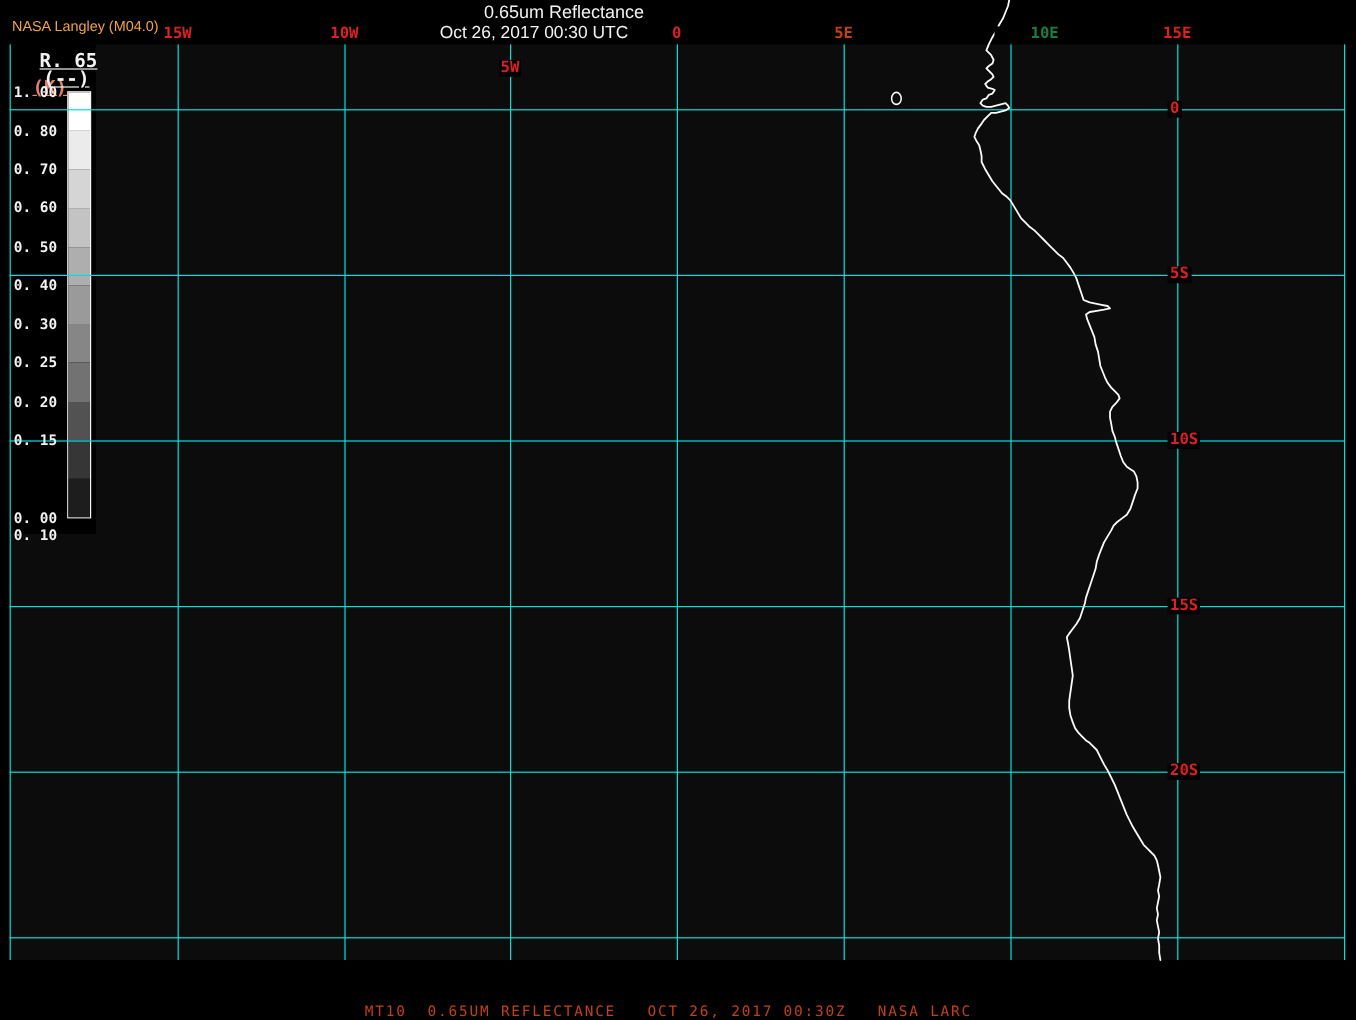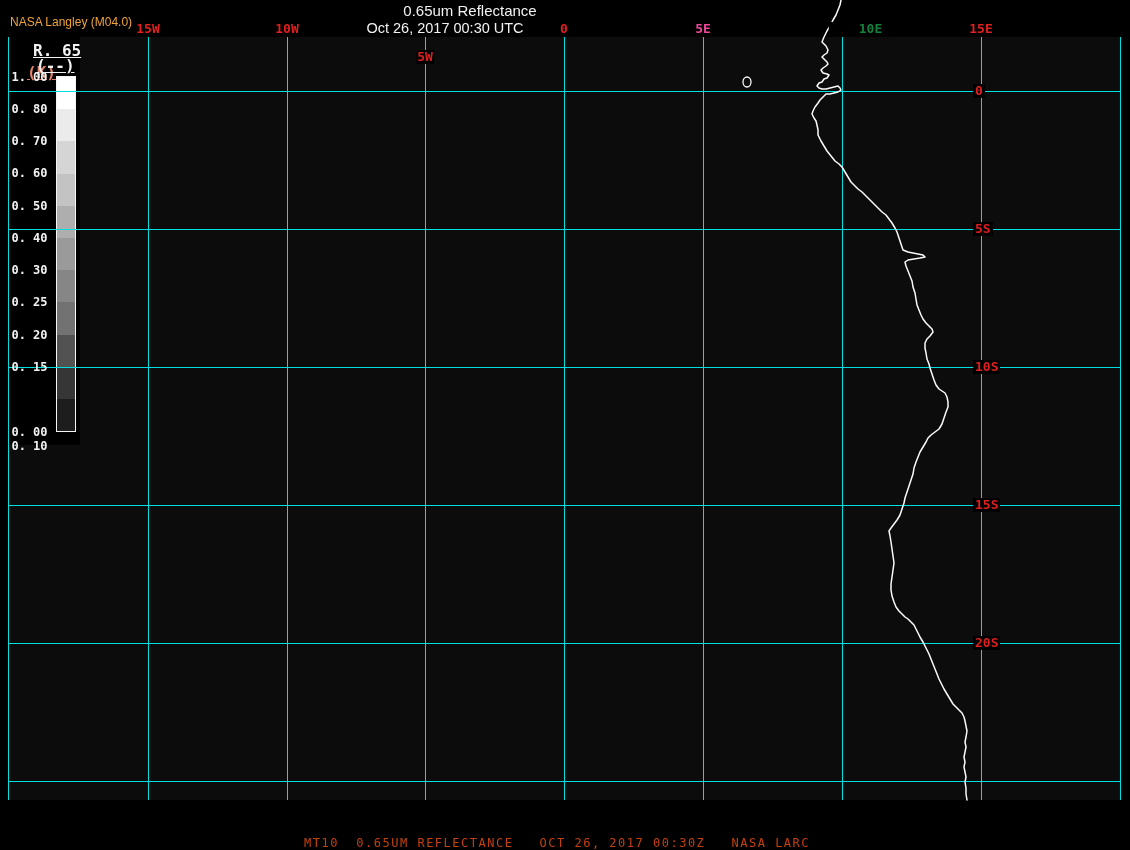--- a/index.html
+++ b/index.html
@@ -97,21 +97,21 @@
       <div class="gridline-h" style="top: 367px; background: rgb(0, 224, 224);"></div>
       <div class="gridline-h" style="top: 505px; background: rgb(0, 224, 224);"></div>
       <div class="gridline-h" style="top: 643px; background: rgb(0, 224, 224);"></div>
       <div class="gridline-h" style="top: 781px; background: rgb(0, 224, 224);"></div>
     </div>
   <div id="grid-labels">
       <div class="lon-label" style="left: 148px; color: rgb(224, 31, 31);">15W</div>
       <div class="lon-label" style="left: 287px; color: rgb(224, 31, 31);">10W</div>
       <div class="lon-label behind" style="left: 425px; color: rgb(224, 31, 31);">5W</div>
       <div class="lon-label" style="left: 564px; color: rgb(224, 31, 31);">0</div>
-      <div class="lon-label" style="left: 703px; color: #ec4899;">5E</div>
+      <div class="lon-label" style="left: 703px; color: #c2410c;">5E</div>
       <div class="lon-label" style="left: 856px; color: #15803d; padding-left: 30px;">10E</div>
       <div class="lon-label" style="left: 981px; color: rgb(224, 31, 31);">15E</div>
       <div class="lat-label" style="top: 91px; color: rgb(224, 31, 31);">0</div>
       <div class="lat-label" style="top: 229px; color: rgb(224, 31, 31);">5S</div>
       <div class="lat-label" style="top: 367px; color: rgb(224, 31, 31);">10S</div>
       <div class="lat-label" style="top: 505px; color: rgb(224, 31, 31); text-align: right;">15S</div>
       <div class="lat-label" style="top: 643px; color: rgb(224, 31, 31);">20S</div>
     </div>
 
   <svg id="coast-svg" width="1130" height="850">

